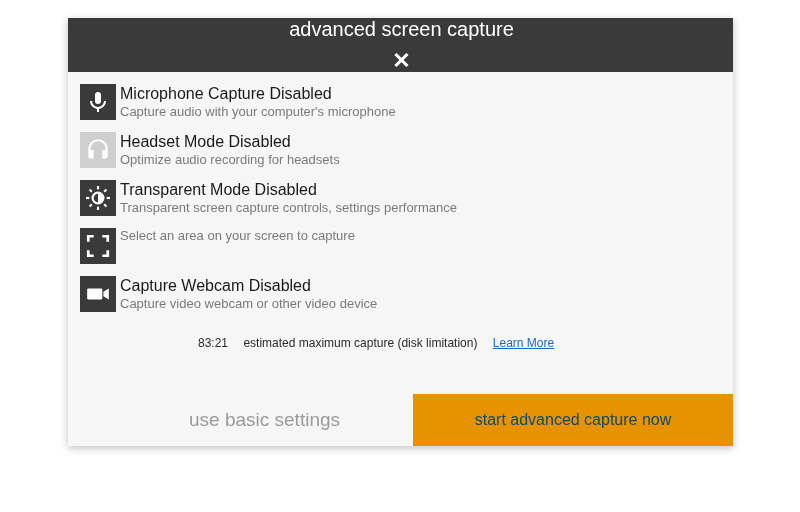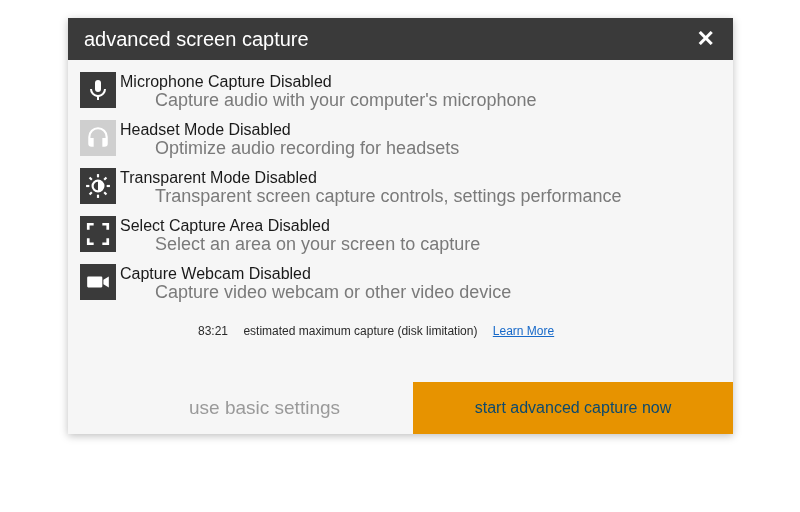--- a/index.html
+++ b/index.html
@@ -14,26 +14,27 @@
       position: absolute;
       left: 68px;
       top: 18px;
       width: 665px;
       background: #f6f6f6;
       box-shadow: 0 2px 8px rgba(0,0,0,0.25);
     }
     .titlebar {
       background: #3a3a3a;
       color: #ffffff;
-      height: 42px;
+      height: 54px;
       display: flex;
       align-items: center;
       padding: 0 14px 0 16px;
       font-size: 20px;
       font-weight: 400;
+      flex-direction: column;
     }
     .titlebar .title { flex: 1; }
     .titlebar .close {
       font-size: 22px;
       font-weight: bold;
       line-height: 1;
       cursor: pointer;
       padding: 0 4px;
     }
     .options {
@@ -57,23 +58,22 @@
     }
     .opt-icon.disabled-look { background: #cfcfcf; }
     .opt-text { padding-top: 0; }
     .opt-title {
       color: #1a1a1a;
       font-size: 16px;
       line-height: 20px;
     }
     .opt-desc {
       color: #7a7a7a;
-      font-size: 18px;
+      font-size: 13px;
       line-height: 16px;
-      margin-left: 35px;
     }
     .estimate {
       text-align: left;
       padding: 10px 0 18px 130px;
       font-size: 12px;
       color: #2a2a2a;
     }
     .estimate .time { margin-right: 12px; }
     .estimate a {
       color: #1769c9;
@@ -174,21 +174,20 @@
     <div class="option-row">
       <div class="opt-icon">
         <svg width="26" height="26" viewBox="0 0 24 24" fill="none" stroke="#fff" stroke-width="2.5">
           <polyline points="3,8 3,3 8,3"></polyline>
             <polyline points="16,3 21,3 21,8"></polyline>
           <polyline points="21,16 21,21 16,21"></polyline>
             <polyline points="8,21 3,21 3,16"></polyline>
         </svg>
       </div>
       <div class="opt-text">
-        <div class="opt-title">Select Capture Area Disabled</div>
         <div class="opt-desc">Select an area on your screen to capture</div>
       </div>
     </div>
 
     <div class="option-row">
       <div class="opt-icon">
         <svg width="26" height="26" viewBox="0 0 24 24">
             <path fill="#fff" d="M3 7h12a1 1 0 0 1 1 1v8a1 1 0 0 1-1 1H3a1 1 0 0 1-1-1V8a1 1 0 0 1 1-1zm14 3 5-3v10l-5-3v-4z"></path>
           </svg>
       </div>

